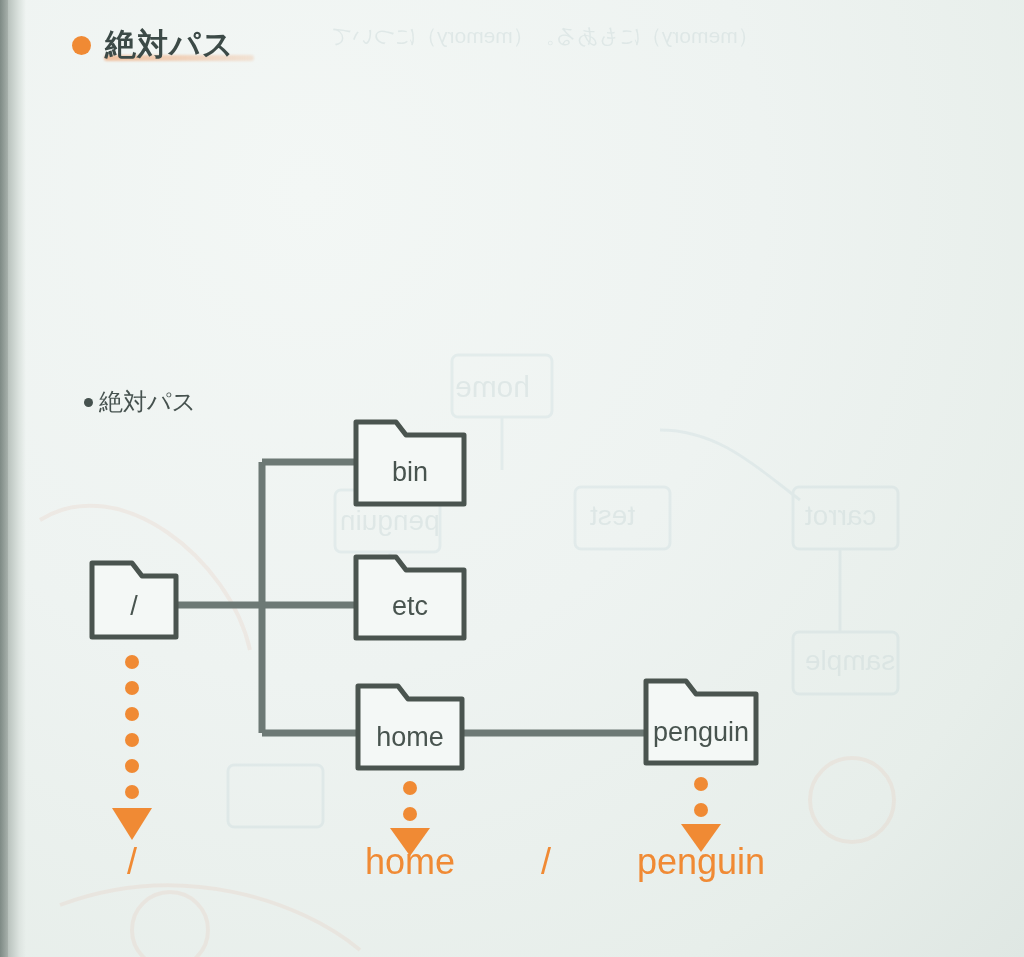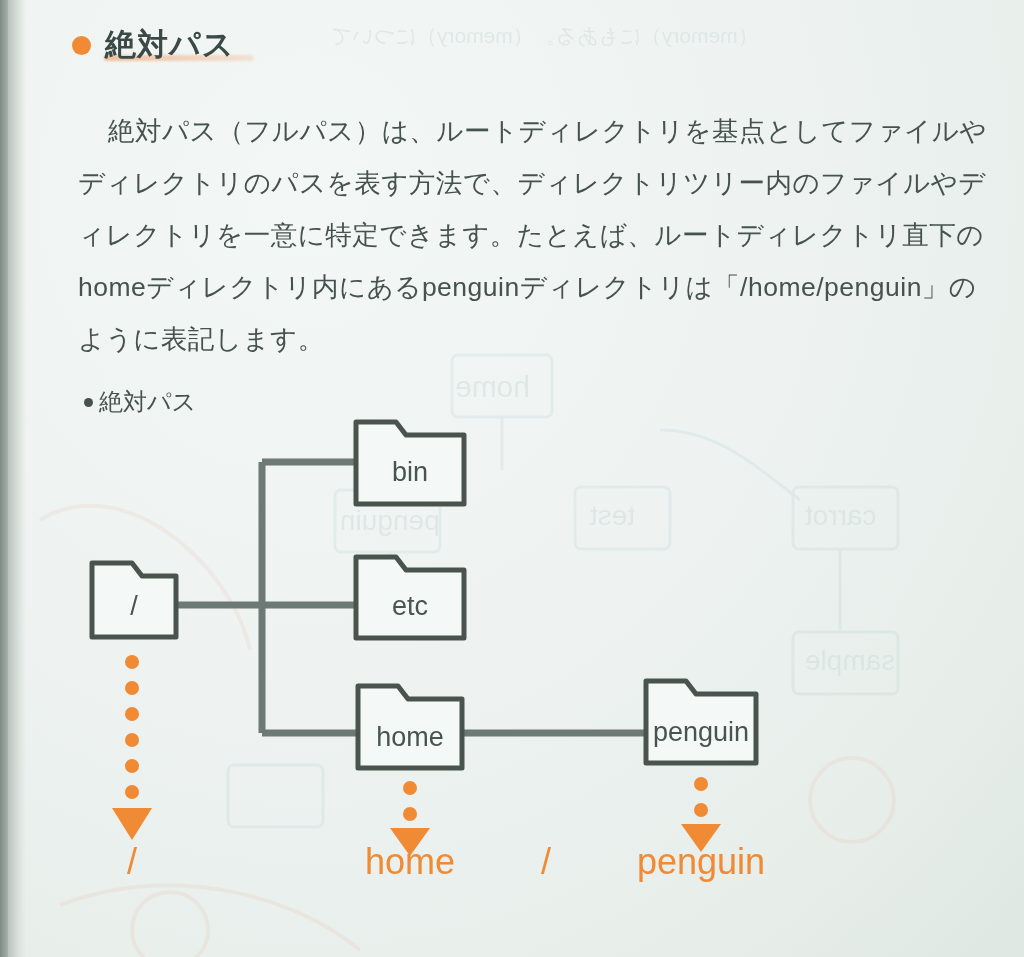--- a/index.html
+++ b/index.html
@@ -162,21 +162,20 @@
       <circle cx="852" cy="800" r="42"></circle>
     </g>
   </svg>
 
   <div id="heading-underline"></div>
   <div id="heading">
     <span class="bullet"></span>
     <span class="htext">絶対パス</span>
   </div>
 
-  <p id="para">絶対パス（フルパス）は、ルートディレクトリを基点としてファイルやディレクトリのパスを表す方法で、ディレクトリツリー内のファイルやディレクトリを一意に特定できます。たとえば、ルートディレクトリ直下のhomeディレクトリ内にあるpenguinディレクトリは「/home/penguin」のように表記します。</p>
 
   <div id="fig-caption">
     <span class="dot"></span>
     <span>絶対パス</span>
   </div>
 
   <div id="diagram">
     <svg width="1024" height="560" viewBox="0 0 1024 560" xmlns="http://www.w3.org/2000/svg">
       <defs>
         

